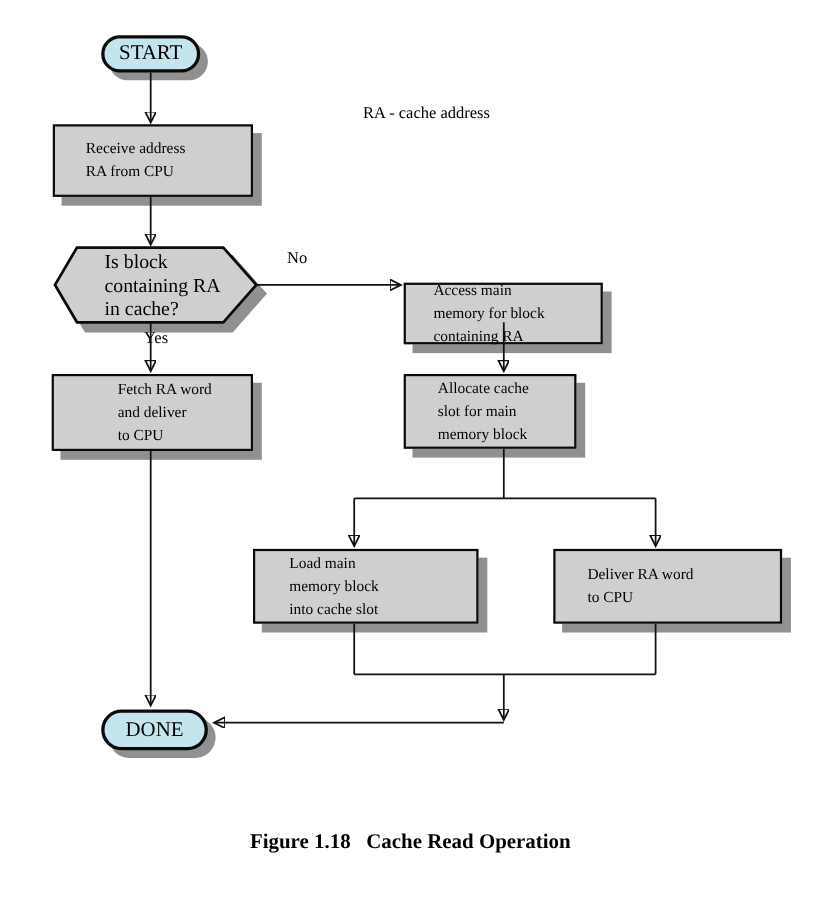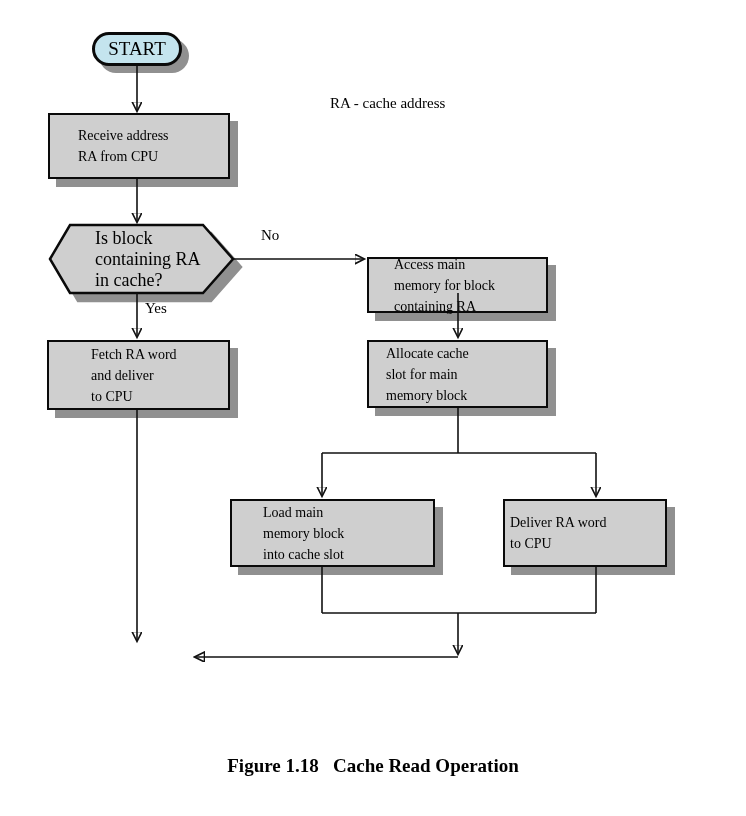--- a/index.html
+++ b/index.html
@@ -69,52 +69,55 @@
   <div class="hexwrap">
     <svg width="210" height="92" viewBox="0 0 210 92">
       <polygon points="12,46 32,12 165,12 195,46 165,80 32,80" transform="translate(8,8)" fill="#909090" stroke="#909090" stroke-width="2.5"></polygon>
       <polygon points="12,46 32,12 165,12 195,46 165,80 32,80" fill="#cfcfcf" stroke="#0a0a0a" stroke-width="2.5"></polygon>
     </svg>
   </div>
   <div class="hexlabel">Is block
 containing RA
 in cache?</div>
 
-  <div class="node" style="left:47px;top:340px;width:183px;height:70px;padding-left:42px;">
+  <div class="node" style="left:47px;top:340px;width:183px;height:70px;padding-left:58px;">
     <span class="lbl">Fetch RA word
 and deliver
 to CPU</span>
   </div>
 
   <div class="node" style="left:367px;top:225px;width:181px;height:56px;padding-left:25px;margin-top:32px;">
     <span class="lbl">Access main
 memory for block
 containing RA</span>
   </div>
 
-  <div class="node" style="left:367px;top:340px;width:181px;height:68px;padding-left:17px;font-family:Liberation Serif, serif;">
+  <div class="node" style="left:367px;top:340px;width:157px;height:68px;padding-left:29px;font-family:Liberation Serif, serif;">
     <span class="lbl">Allocate cache
 slot for main
 memory block</span>
   </div>
 
   <div class="node" style="left:230px;top:499px;width:205px;height:68px;padding-left:31px;">
     <span class="lbl">Load main
 memory block
 into cache slot</span>
   </div>
 
-  <div class="node" style="left:503px;top:499px;width:164px;height:68px;padding-left:5px;">
+  <div class="node" style="left:503px;top:499px;width:208px;height:68px;padding-left:29px;">
     <span class="lbl">Deliver RA word
 to CPU</span>
   </div>
 
+  <div class="terminal" style="left:92px;top:645px;width:97px;height:37px;">
+    <span class="lbl">DONE</span>
+  </div>
 
   <div class="edgelabel" style="left:238px;top:226px;margin-left:23px;">No</div>
-  <div class="edgelabel" style="left:145px;top:299px;">Yes</div>
+  <div class="edgelabel" style="left:131px;top:299px;">Yes</div>
 
   <div class="annotation">RA - cache address</div>
 
   <div class="caption">Figure 1.18   Cache Read Operation</div>
 
   <svg id="edges">
     <defs>
       <marker id="arr" markerUnits="userSpaceOnUse" markerWidth="12" markerHeight="11" refX="9.5" refY="5" orient="auto">
         <path d="M0,0 L10,5 L0,10 Z" fill="#111" stroke="none"></path>
       </marker>

